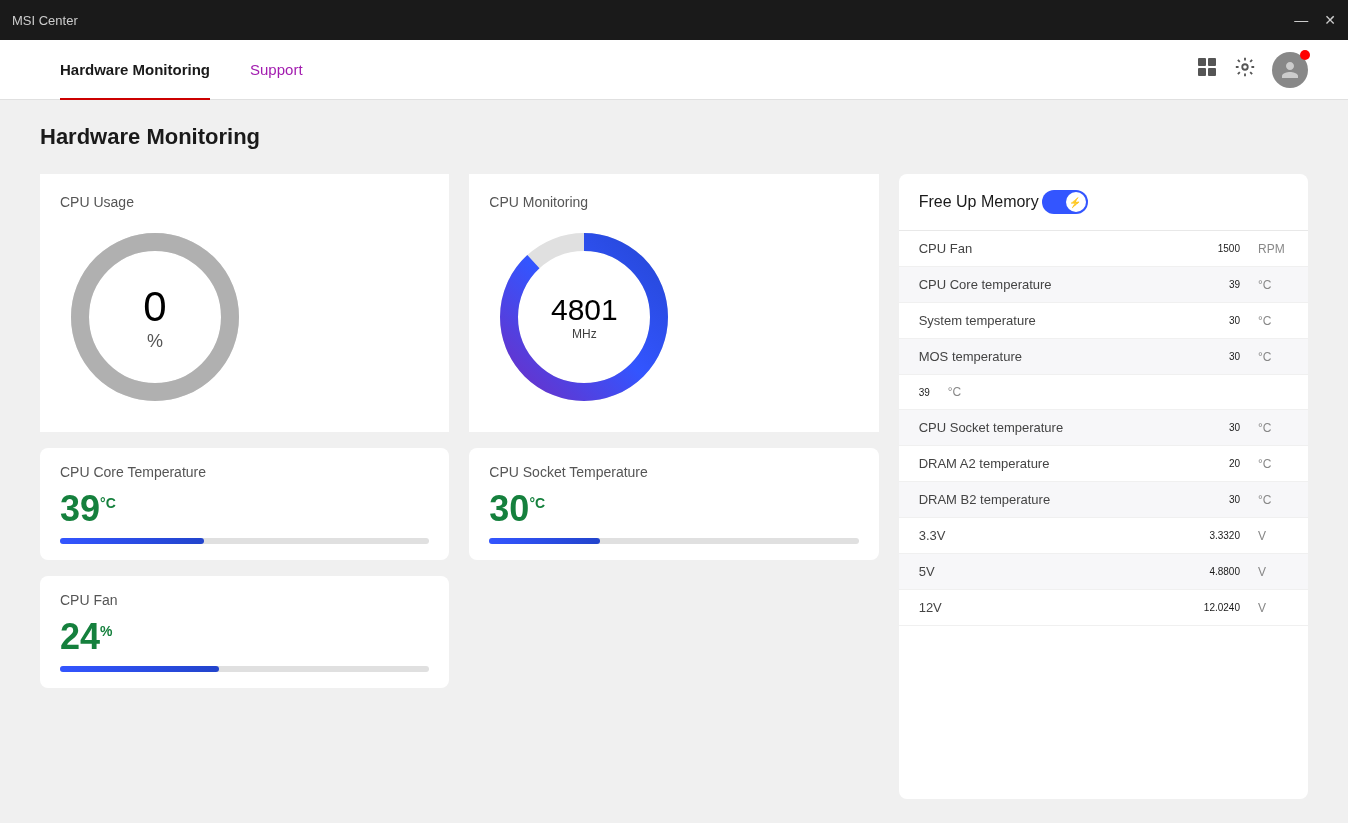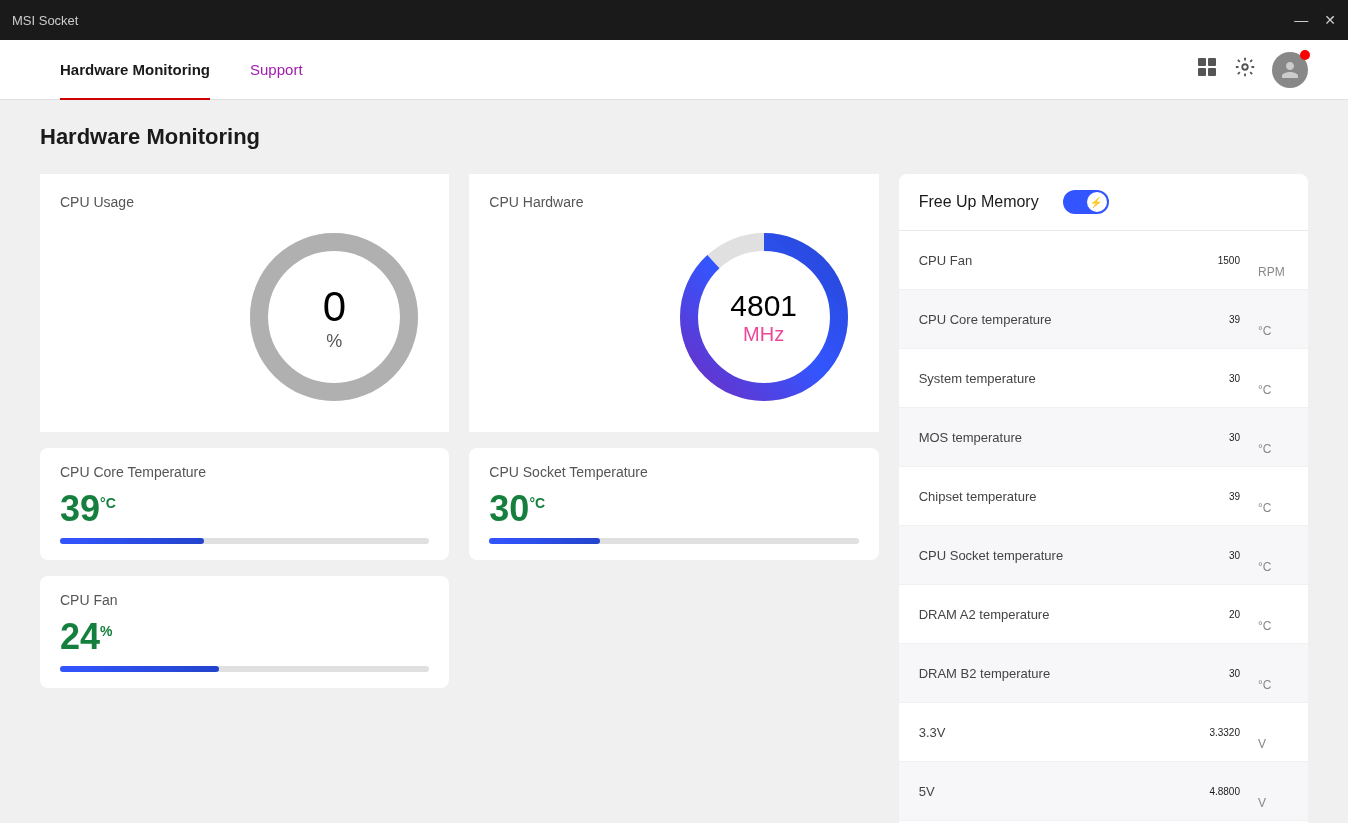--- a/index.html
+++ b/index.html
@@ -121,21 +121,21 @@
     .metric-bar {
       height: 100%;
       border-radius: 3px;
       background: linear-gradient(90deg, #3355ff, #2244cc);
     }
 
     
     .gauge-section {
       display: flex;
       flex-direction: column;
-      align-items: flex-end;
+      align-items: flex-start;
       padding: 20px;
       background: #fff;
       border-radius: 0;
     }
     .gauge-label { font-size: 14px; color: #555; align-self: flex-start; margin-bottom: 12px; }
     .gauge-container { position: relative; width: 190px; height: 190px; }
     .gauge-value {
       position: absolute;
       top: 50%;
       left: 50%;
@@ -148,21 +148,21 @@
       background: #fff;
       border-radius: 8px;
       display: flex;
       flex-direction: column;
       overflow: hidden;
     }
     .right-header {
       padding: 16px 20px;
       display: flex;
       align-items: center;
-      gap: 24px;
+      gap: 3px;
       border-bottom: 1px solid #e8e8e8;
     }
     .right-title { font-size: 16px; font-weight: 500; color: #1a1a1a; }
     .toggle {
       width: 46px; height: 24px; background: #3355ff;
       border-radius: 12px; position: relative; cursor: pointer;
       display: flex; align-items: center; padding: 2px;
     }
     .toggle-knob {
       width: 20px; height: 20px; border-radius: 50%; background: white;
@@ -174,30 +174,30 @@
     .sensor-list { flex: 1; overflow-y: auto; }
     .sensor-row {
       display: flex;
       align-items: center;
       padding: 10px 20px;
       border-bottom: 1px solid #f0f0f0;
     }
     .sensor-row.alt { background: #f7f7f9; }
     .sensor-name { flex: 1; font-size: 13px; color: #444; }
     .sensor-value { font-size: 10px; font-weight: 500; color: #1a1a1a; margin-right: 18px; }
-    .sensor-unit { font-size: 12px; color: #888; min-width: 30px; margin-top: 24px; }
+    .sensor-unit { font-size: 12px; color: #888; min-width: 30px; }
 
     
     .gauge-svg { transform: rotate(-90deg); }
   </style>
 </head>
 <body>
 
 <div class="titlebar">
-  <span class="titlebar-title">MSI Socket</span>
+  <span class="titlebar-title">MSI Center</span>
   <div class="titlebar-controls">
     <span class="titlebar-btn">—</span>
     <span class="titlebar-btn">✕</span>
   </div>
 </div>
 
 <div class="header">
   <div class="header-tabs">
     <div class="header-tab active">
       <span>Hardware Monitoring</span>
@@ -268,39 +268,39 @@
         </div>
         <div class="metric-bar-container">
           <div class="metric-bar" style="width: 43%;"></div>
         </div>
       </div>
     </div>
 
     <div class="mid-col">
 
       <div class="gauge-section">
-        <div class="gauge-label">CPU Hardware</div>
+        <div class="gauge-label">CPU Monitoring</div>
         <div class="gauge-container">
           <svg class="gauge-svg" width="190" height="190" viewBox="0 0 190 190">
             <circle cx="95" cy="95" r="75" fill="none" stroke="#e0e0e0" stroke-width="18"></circle>
 
             <circle cx="95" cy="95" r="75" fill="none" stroke="url(#freqGrad)" stroke-width="18" stroke-dasharray="415 56" stroke-dashoffset="0"></circle>
 
             <defs>
               <linearGradient id="freqGrad" x1="0%" y1="0%" x2="100%" y2="100%" gradientUnits="userSpaceOnUse">
                 <stop offset="0%" stop-color="#cc0033"></stop>
                 <stop offset="15%" stop-color="#6633cc"></stop>
                 <stop offset="50%" stop-color="#3355ff"></stop>
                 <stop offset="100%" stop-color="#2244cc"></stop>
               </linearGradient>
             </defs>
           </svg>
           <div class="gauge-value">
             <span style="font-size:30px; font-weight:300;">4801</span>
-            <span style="font-size:20px; color:#ec4899; display:block;">MHz</span>
+            <span style="font-size:12px; color:#404040; display:block;">MHz</span>
           </div>
         </div>
       </div>
 
       <div class="metric-card">
         <div class="metric-label">CPU Socket Temperature</div>
         <div class="metric-value">
           <span>30</span><sup>°C</sup>
         </div>
         <div class="metric-bar-container">
@@ -334,21 +334,20 @@
     <span class="sensor-name">System temperature</span>
     <span class="sensor-value">30</span>
     <span class="sensor-unit">°C</span>
   </div>
           <div class="sensor-row alt">
     <span class="sensor-name">MOS temperature</span>
     <span class="sensor-value">30</span>
     <span class="sensor-unit">°C</span>
   </div>
           <div class="sensor-row">
-    <span class="sensor-name">Chipset temperature</span>
     <span class="sensor-value">39</span>
     <span class="sensor-unit">°C</span>
   </div>
           <div class="sensor-row alt">
     <span class="sensor-name">CPU Socket temperature</span>
     <span class="sensor-value">30</span>
     <span class="sensor-unit">°C</span>
   </div>
           <div class="sensor-row">
     <span class="sensor-name">DRAM A2 temperature</span>

